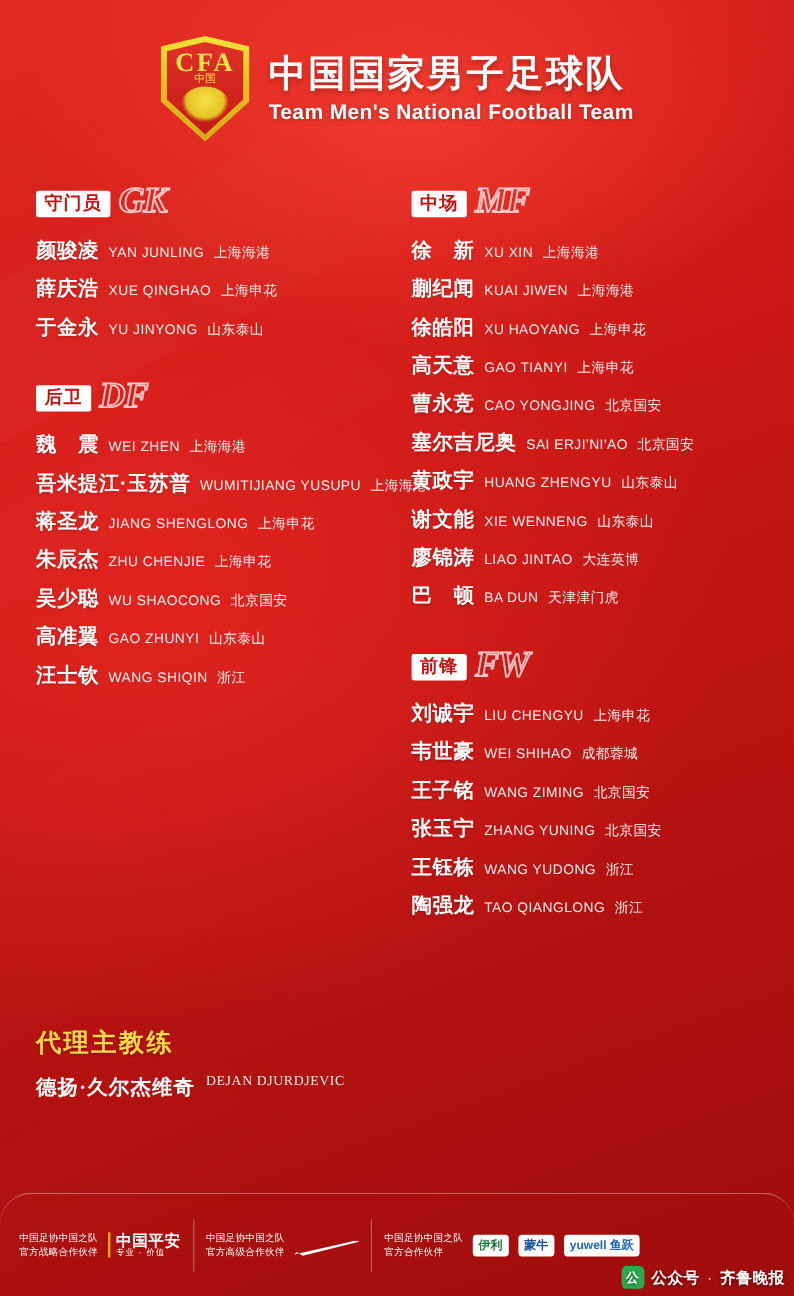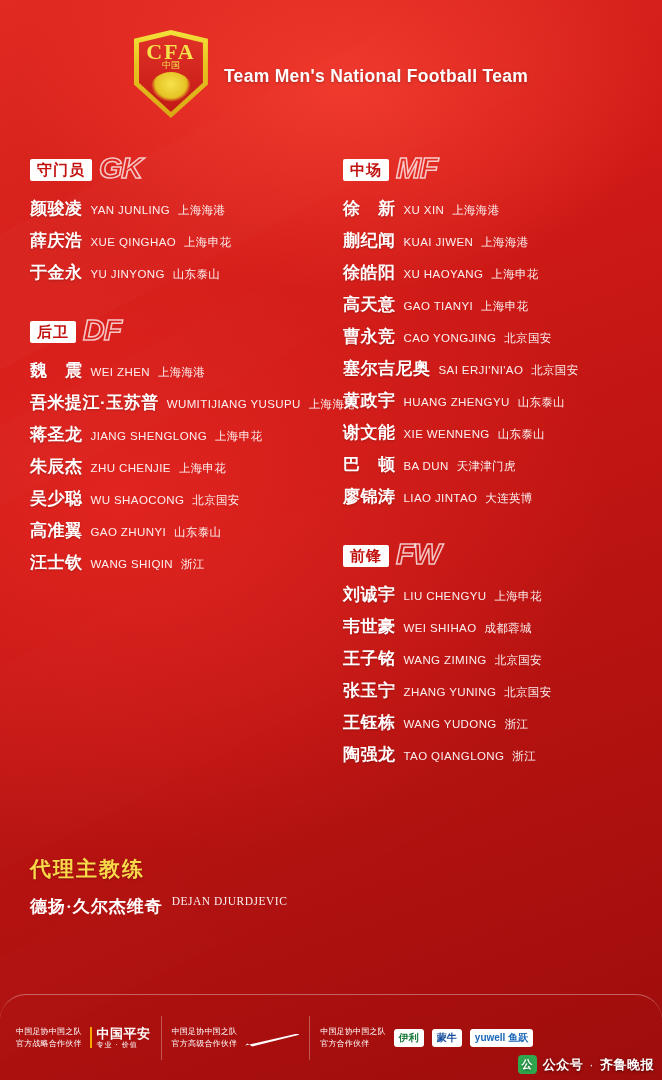--- a/index.html
+++ b/index.html
@@ -113,21 +113,21 @@
     background: #fff;
     color: #c2120f;
     font-size: 15px;
     font-weight: bold;
     letter-spacing: 1px;
     padding: 3px 7px 4px 7px;
     border-radius: 2px;
     line-height: 1;
   }
   .sec-en {
-    font-family: Liberation Sans, sans-serif;
+    font-family: Liberation Serif, serif;
     font-size: 30px;
     font-weight: bold;
     font-style: italic;
     letter-spacing: -1px;
     line-height: .9;
     color: transparent;
     -webkit-text-stroke: 1.5px rgba(255,255,255,.75);
     text-stroke: 1.5px rgba(255,255,255,.75);
     position: relative;
     top: -2px;
@@ -269,20 +269,21 @@
 
   <div class="header">
     <div class="crest">
       <div class="crest-shield"></div>
       <div class="crest-inner"></div>
       <div class="crest-cfa">CFA</div>
       <div class="crest-cn">中国</div>
       <div class="crest-dragon"></div>
     </div>
     <div class="titles">
+      <div class="title-cn">中国国家男子足球队</div>
       <div class="title-en">Team Men's National Football Team</div>
     </div>
   </div>
 
   <div class="columns">
     <div class="col col-left">
 
       <div class="section">
         <div class="sec-head">
           <span class="sec-cn">守门员</span>
@@ -390,28 +391,28 @@
           <span class="p-cn">黄政宇</span>
           <span class="p-en">HUANG ZHENGYU</span>
           <span class="p-club">山东泰山</span>
         </div>
         <div class="player">
           <span class="p-cn">谢文能</span>
           <span class="p-en">XIE WENNENG</span>
           <span class="p-club">山东泰山</span>
         </div>
         <div class="player">
+          <span class="p-cn">廖锦涛</span>
+          <span class="p-en">LIAO JINTAO</span>
+          <span class="p-club">大连英博</span>
+        </div>
+        <div class="player">
           <span class="p-cn">巴　顿</span>
           <span class="p-en">BA DUN</span>
           <span class="p-club">天津津门虎</span>
-        </div>
-        <div class="player">
-          <span class="p-cn">廖锦涛</span>
-          <span class="p-en">LIAO JINTAO</span>
-          <span class="p-club">大连英博</span>
         </div>
       </div>
 
       <div class="section">
         <div class="sec-head">
           <span class="sec-cn">前锋</span>
           <span class="sec-en">FW</span>
         </div>
         <div class="player">
           <span class="p-cn">刘诚宇</span>

